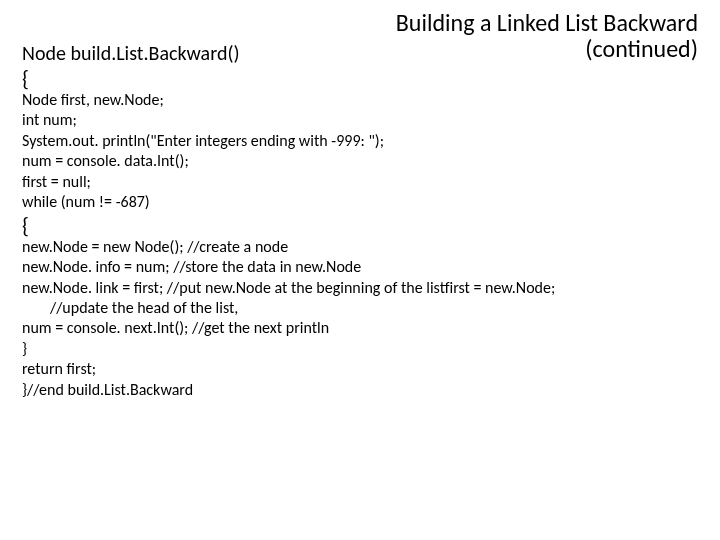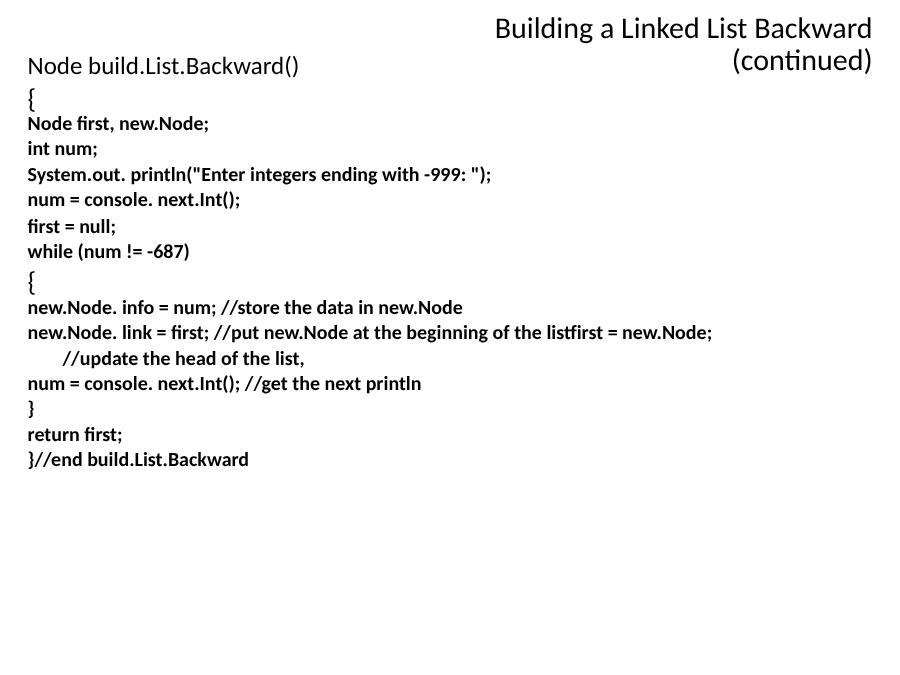--- a/index.html
+++ b/index.html
@@ -35,21 +35,20 @@
     font-size: 22px;
     line-height: 1.0;
     margin: 2px 0 0 0;
   }
   .code {
     font-size: 16px;
     line-height: 1.28;
   }
   .code .line {
     white-space: pre-wrap;
-    font-weight: bold;
   }
   .indent {
     padding-left: 28px;
   }
 </style>
 </head>
 <body>
 
 <div class="slide">
 
@@ -59,28 +58,29 @@
   </h1>
 
   <div class="sig">Node build.List.Backward()</div>
 
   <div class="brace">{</div>
 
   <div class="code">
     <div class="line">Node first, new.Node;</div>
     <div class="line">int num;</div>
     <div class="line">System.out. println("Enter integers ending with -999: ");</div>
-    <div class="line">num = console. next.Int();</div>
+    <div class="line">num = console. data.Int();</div>
     <div class="line">first = null;</div>
     <div class="line">while (num != -687)</div>
   </div>
 
   <div class="brace">{</div>
 
   <div class="code">
+    <div class="line">new.Node = new Node(); //create a node</div>
     <div class="line">new.Node. info = num; //store the data in new.Node</div>
     <div class="line">new.Node. link = first; //put new.Node at the beginning of the listfirst = new.Node;</div>
     <div class="line indent">//update the head of the list,</div>
     <div class="line">num = console. next.Int(); //get the next println</div>
     <div class="line">}</div>
     <div class="line">return first;</div>
     <div class="line">}//end build.List.Backward</div>
   </div>
 
 </div>

